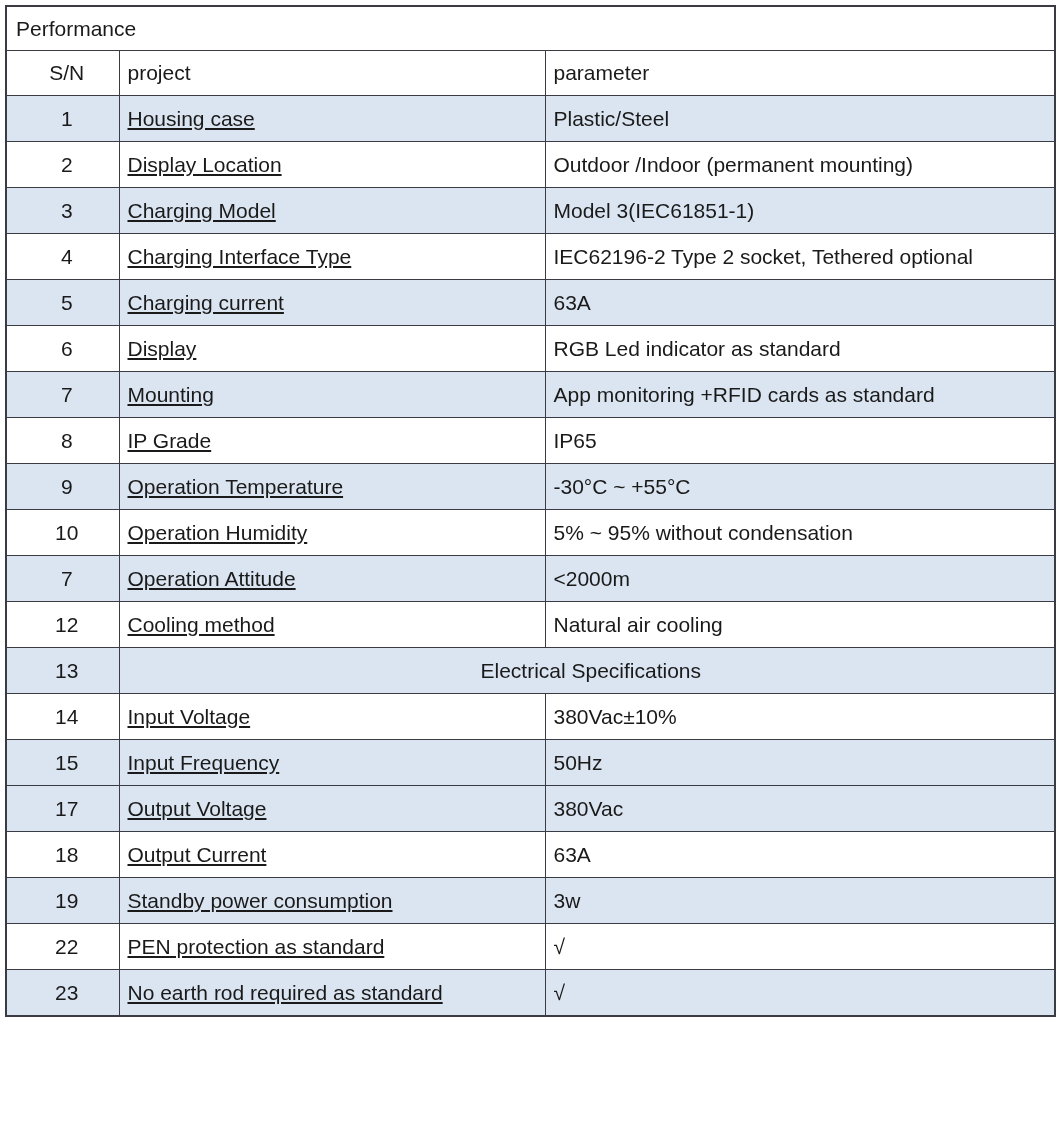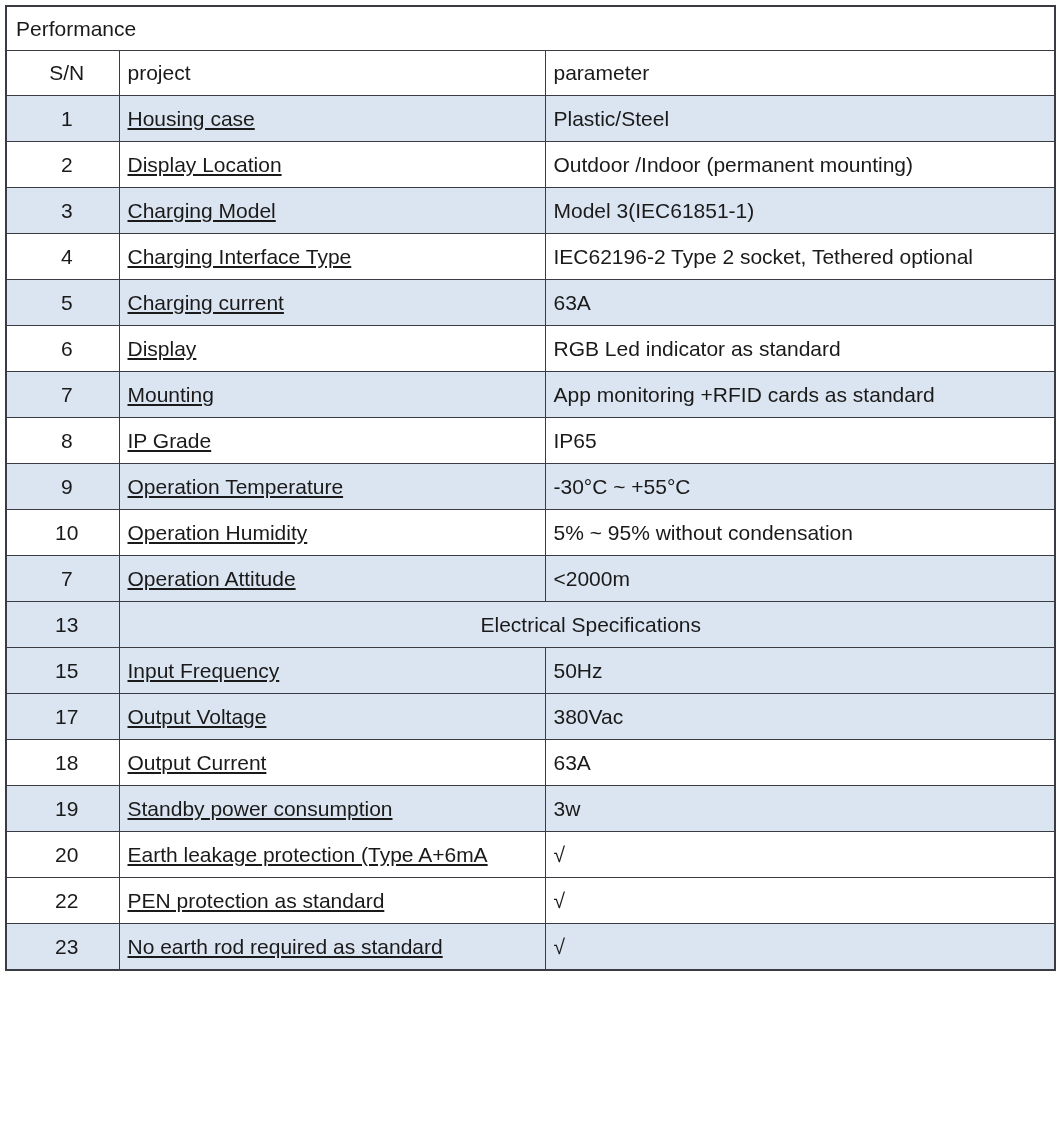--- a/index.html
+++ b/index.html
@@ -151,23 +151,33 @@
         <tr class="plain">
           <td class="sn-cell">10</td>
           <td class="tight">Operation Humidity</td>
           <td>5% ~ 95% without condensation</td>
         </tr>
         <tr class="shaded">
           <td class="sn-cell">7</td>
           <td class="tight">Operation Attitude</td>
           <td>&lt;2000m</td>
         </tr>
+        <tr class="plain">
+          <td class="sn-cell">12</td>
+          <td class="tight">Cooling method</td>
+          <td>Natural air cooling</td>
+        </tr>
         <tr class="shaded">
           <td class="sn-cell">13</td>
           <td colspan="2" class="merged-center">Electrical Specifications</td>
+        </tr>
+        <tr class="plain">
+          <td class="sn-cell">14</td>
+          <td class="tight">Input Voltage</td>
+          <td>380Vac±10%</td>
         </tr>
         <tr class="shaded">
           <td class="sn-cell">15</td>
           <td class="tight">Input Frequency</td>
           <td>50Hz</td>
         </tr>
         <tr class="shaded">
           <td class="sn-cell">17</td>
           <td class="tight">Output Voltage</td>
           <td>380Vac</td>
@@ -176,25 +186,20 @@
           <td class="sn-cell">18</td>
           <td class="tight">Output Current</td>
           <td>63A</td>
         </tr>
         <tr class="shaded">
           <td class="sn-cell">19</td>
           <td class="tight">Standby power consumption</td>
           <td>3w</td>
         </tr>
         <tr class="plain">
-          <td class="sn-cell">20</td>
-          <td class="tight">Earth leakage protection (Type A+6mA</td>
-          <td>√</td>
-        </tr>
-        <tr class="plain">
           <td class="sn-cell">22</td>
           <td class="tight">PEN protection as standard</td>
           <td>√</td>
         </tr>
         <tr class="shaded">
           <td class="sn-cell">23</td>
           <td class="tight">No earth rod required as standard</td>
           <td>√</td>
         </tr>
       </tbody>

